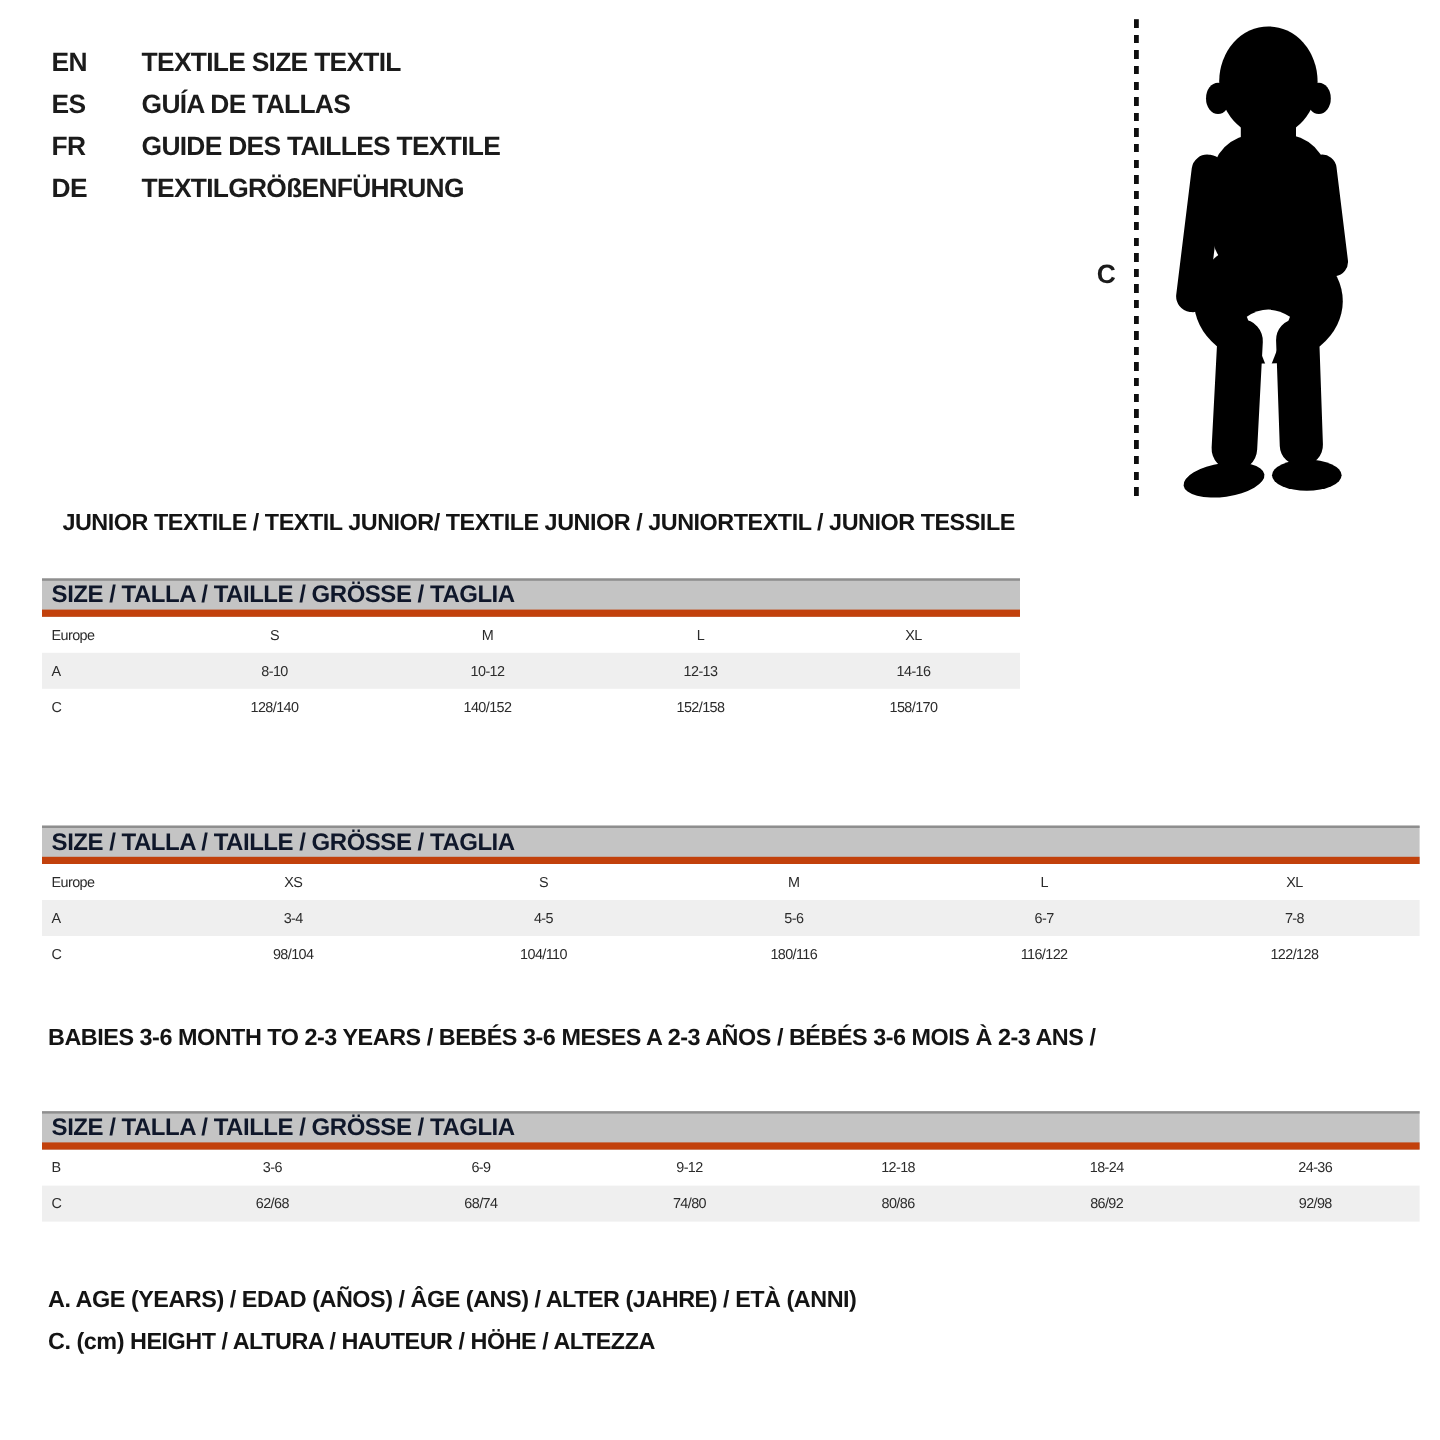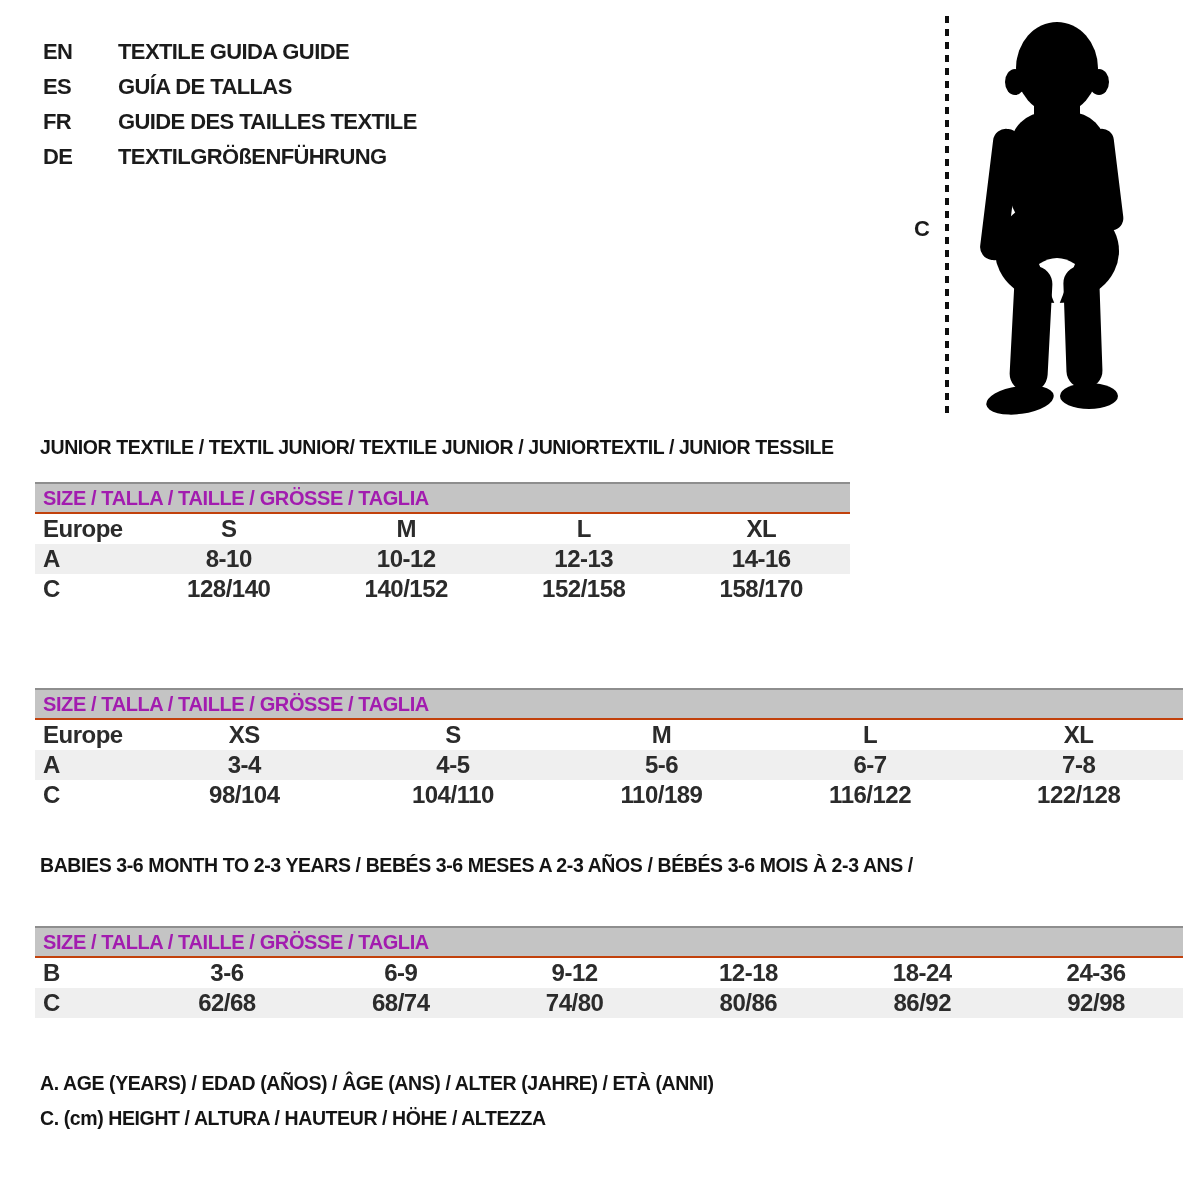--- a/index.html
+++ b/index.html
@@ -23,55 +23,55 @@
   .figure-c-label { position:absolute; left:914px; top:216px;
     font-weight:bold; font-size:22px; color:#1b1b1b; }
   .dashed-line { position:absolute; left:945px; top:16px; width:4px; height:400px;
     background:repeating-linear-gradient(to bottom, #0e0e0e 0 7px, transparent 7px 13px); }
   .baby-svg { position:absolute; left:958px; top:14px; width:190px; height:406px; }
 
   
   .section-title { position:absolute; left:40px;
     font-weight:bold; font-size:19.5px; letter-spacing:-0.4px; color:#141414; white-space:nowrap; }
   .section-title .subscript { font-size:12px; vertical-align:-4px; }
-  #junior-title  { top:436px; }
+  #junior-title  { top:425px;margin-left:12px; }
   #children-title{ top:641px; }
   #babies-title  { top:849px; line-height:32px; }
 
   
   .size-table { position:absolute; left:35px; }
   #junior-table   { top:482px; width:815px;  }
   #children-table { top:688px; width:1148px; }
   #babies-table   { top:926px; width:1148px; }
 
   .size-band { height:32px; background:#c4c4c4;
-    border-top:2px solid #8e8e8e; border-bottom:2px solid #c2410c;
+    border-top:2px solid #8e8e8e; border-bottom:6px solid #c2410c;
     display:flex; align-items:center; padding-left:8px;
-    font-weight:bold; font-size:20px; letter-spacing:-0.4px; color:#a21caf; }
+    font-weight:bold; font-size:20px; letter-spacing:-0.4px; color:#0f172a; }
 
   .trow { display:flex; align-items:center; height:30px;
-    font-weight:bold; font-size:24px; letter-spacing:-0.5px; color:#2b2b2b; }
+    font-weight:normal; font-size:12px; letter-spacing:-0.5px; color:#2b2b2b; }
   .trow.alt { background:#efefef; }
   .tlabel { width:105px; padding-left:8px; }
   .tcell { flex:1; text-align:center; }
 
   
   .legend-block { position:absolute; left:40px; top:1066px; }
   .legend-line { height:35px; display:flex; align-items:center;
     font-weight:bold; font-size:19.5px; letter-spacing:-0.4px; color:#141414; white-space:nowrap; }
 </style>
 </head>
 <body>
 
 <div class="page">
 
   <header class="lang-block">
     <div class="lang-row">
       <span class="lang-code">EN</span>
-      <span class="lang-label">TEXTILE GUIDA GUIDE</span>
+      <span class="lang-label">TEXTILE SIZE TEXTIL</span>
     </div>
     <div class="lang-row">
       <span class="lang-code">ES</span>
       <span class="lang-label">GUÍA DE TALLAS</span>
     </div>
     <div class="lang-row">
       <span class="lang-code">FR</span>
       <span class="lang-label">GUIDE DES TAILLES TEXTILE</span>
     </div>
     <div class="lang-row">
@@ -143,21 +143,21 @@
       <span class="tcell">3-4</span>
       <span class="tcell">4-5</span>
       <span class="tcell">5-6</span>
       <span class="tcell">6-7</span>
       <span class="tcell">7-8</span>
     </div>
     <div class="trow">
       <span class="tlabel">C</span>
       <span class="tcell">98/104</span>
       <span class="tcell">104/110</span>
-      <span class="tcell">110/189</span>
+      <span class="tcell">180/116</span>
       <span class="tcell">116/122</span>
       <span class="tcell">122/128</span>
     </div>
   </div>
 
   <h2 class="section-title" id="babies-title">
     <div>BABIES 3-6 MONTH TO 2-3 YEARS / BEBÉS 3-6 MESES A 2-3 AÑOS / BÉBÉS 3-6 MOIS À 2-3 ANS /</div>
   </h2>
   <div class="size-table" id="babies-table">
     <div class="size-band">SIZE / TALLA / TAILLE / GRÖSSE / TAGLIA</div>

